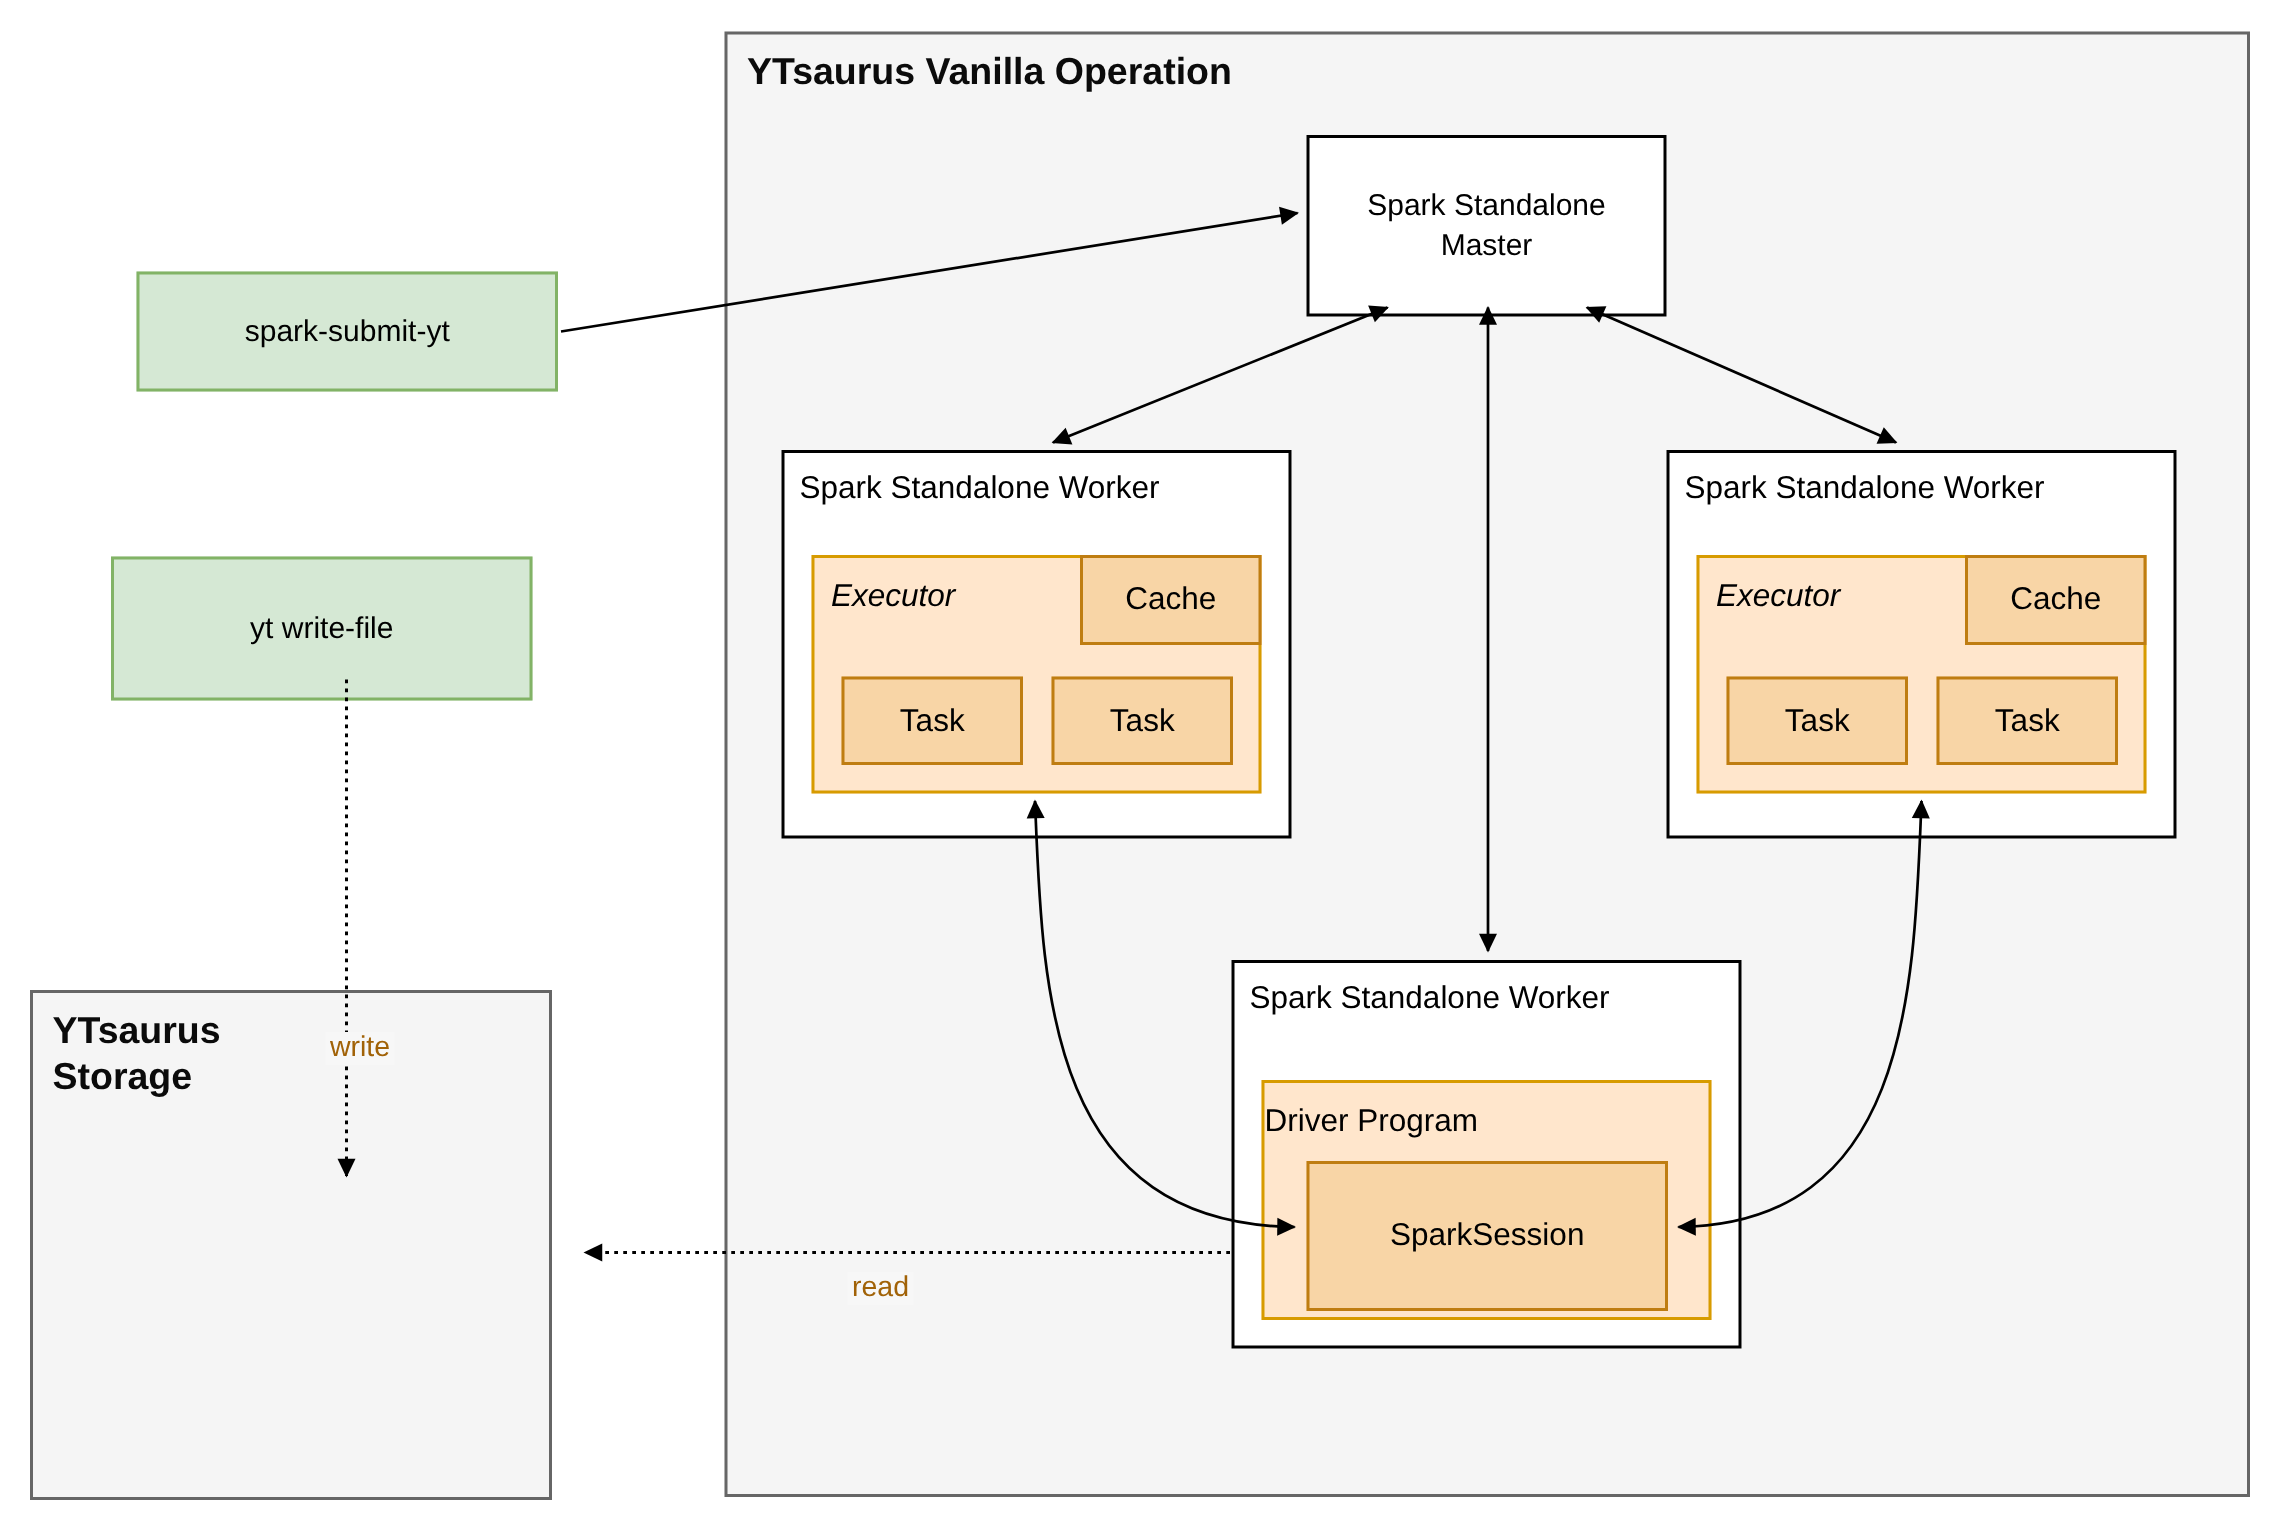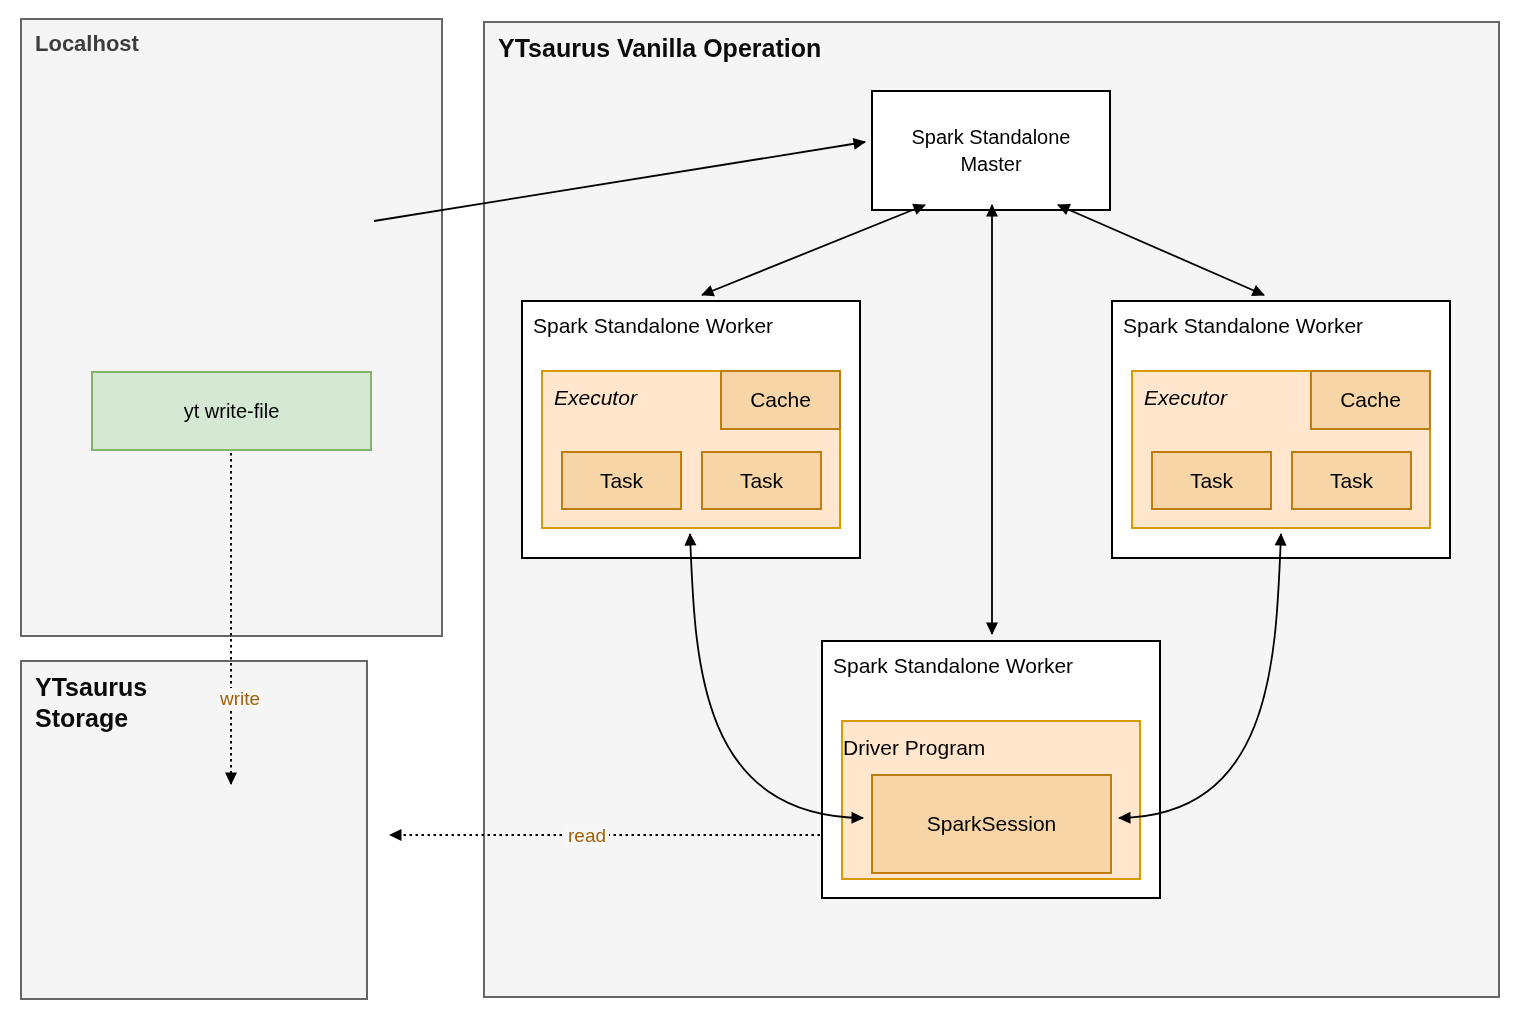--- a/index.html
+++ b/index.html
@@ -38,24 +38,24 @@
   .orange-box{background:var(--orange_mid_fill);border:2px solid var(--orange_mid_stroke);display:flex;align-items:center;justify-content:center;font-size:21px;color:#000;}
   .edge-label{position:absolute;transform:translate(-50%,-50%);background:#f7f7f7;padding:0 3px;font-size:19px;color:#a16207;z-index:30;}
   svg.edges{position:absolute;left:0;top:0;width:1522px;height:1022px;z-index:20;pointer-events:none;}
   .master-text{line-height:1.35;}
 </style>
 </head>
 <body>
 
 <div class="canvas">
 
-  <div class="abs container" style="left:20px;top:18px;width:423px;height:619px;">
-    <div class="container-title localhost">Localhost</div>
+  <div class="abs node green-node" style="left:91px;top:181px;width:281px;height:80px;">
+    <span>spark-submit-yt</span>
   </div>
-  <div class="abs node green-node" style="left:91px;top:371px;width:281px;height:80px;">
+  <div class="abs node green-node" style="left:74px;top:371px;width:281px;height:96px;">
     <span>yt write-file</span>
   </div>
 
   <div class="abs container" style="left:20px;top:660px;width:348px;height:340px;">
     <div class="container-title" style="width:170px;">YTsaurus Storage</div>
   </div>
 
   <div class="abs container" style="left:483px;top:21px;width:1017px;height:977px;">
     <div class="container-title">YTsaurus Vanilla Operation</div>
   </div>
@@ -127,15 +127,15 @@
     <path d="M690,534 C695,660 698,816 863,818" fill="none" stroke="#000" stroke-width="1.8" marker-start="url(#arrowStart)" marker-end="url(#arrowEnd)"></path>
 
     <path d="M1281,534 C1276,660 1273,816 1119,818" fill="none" stroke="#000" stroke-width="1.8" marker-start="url(#arrowStart)" marker-end="url(#arrowEnd)"></path>
 
     <line x1="231" y1="453" x2="231" y2="784" stroke="#000" stroke-width="2" stroke-dasharray="2.5,3.5" marker-end="url(#arrowEnd)"></line>
 
     <line x1="820" y1="835" x2="390" y2="835" stroke="#000" stroke-width="2" stroke-dasharray="2.5,3.5" marker-end="url(#arrowEnd)"></line>
   </svg>
 
   <div class="edge-label" style="left:240px;top:699px;">write</div>
-  <div class="edge-label" style="left:587px;top:836px;">read</div>
+  <div class="edge-label" style="left:587px;top:859px;">read</div>
 
 </div>
 
 </body></html>

